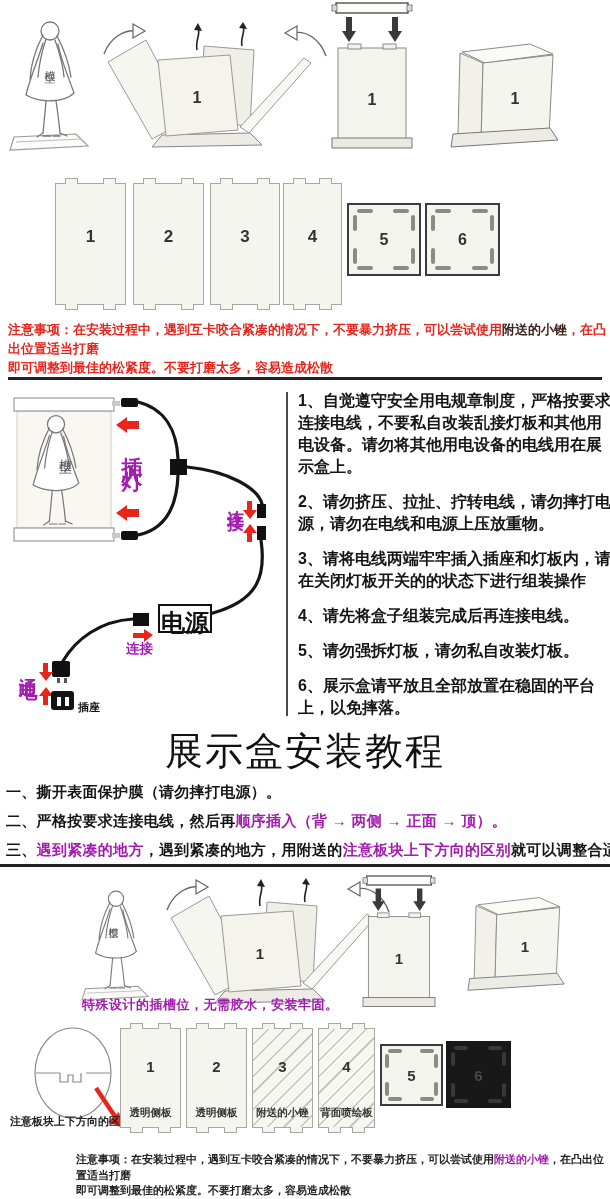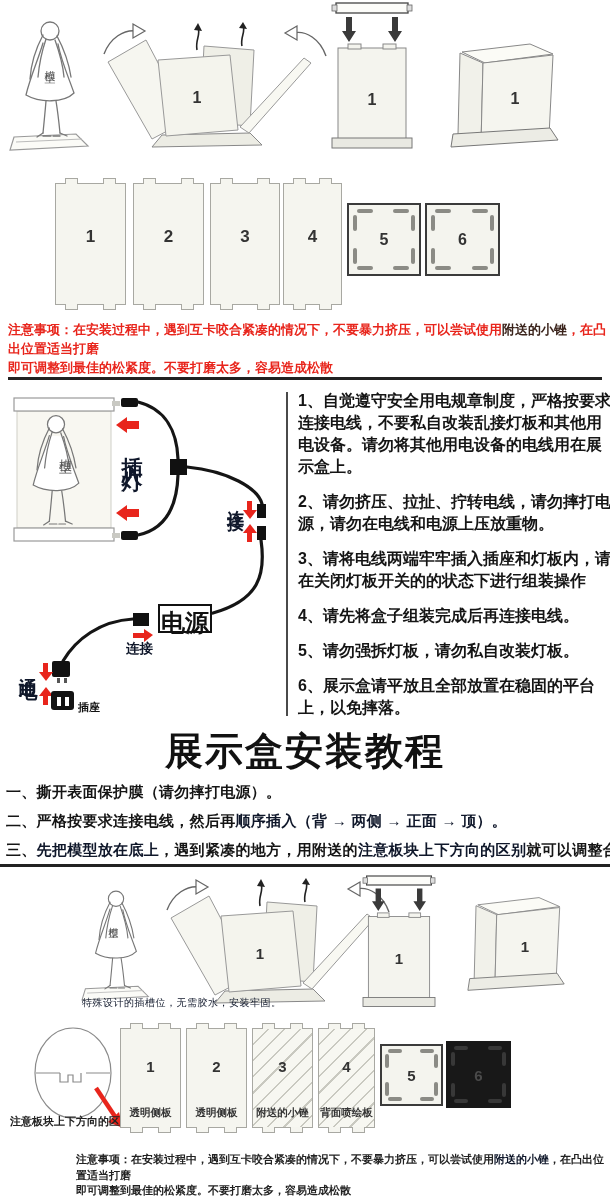--- a/index.html
+++ b/index.html
@@ -1,21 +1,21 @@
 <!DOCTYPE html>
 <html><head>
 <meta charset="utf-8">
 <style>
   *{margin:0;padding:0;box-sizing:border-box}
   html,body{background:#fff}
   #canvas{position:relative;width:610px;height:1199px;background:#fff;overflow:hidden;
           font-family:"Liberation Sans","DejaVu Sans",sans-serif;color:#151515}
   .abs{position:absolute}
   .vtext{writing-mode:vertical-rl;text-orientation:upright}
-  .red{color:#0f172a}
+  .red{color:#a21caf}
   .panel{position:absolute;background:#f5f5ef;border:1px solid #a8a8a2}
   .panel .num{position:absolute;left:0;right:0;top:44%;text-align:center;
               font-size:17px;font-weight:600;color:#333;transform:translateY(-50%)}
   .panel .plabel{position:absolute;left:0;right:0;bottom:7px;text-align:center;
               font-size:10.5px;font-weight:600;color:#333;white-space:nowrap}
   .tab{position:absolute;width:13px;height:6px;background:#f5f5ef;border:1px solid #a8a8a2}
   .tab.tt{top:-6px;border-bottom:none}
   .tab.tb{bottom:-6px;border-top:none}
   .tab.l{left:9px}.tab.r{right:9px}
   .hatch{background:repeating-linear-gradient(135deg,#f7f7f1 0 10px,#c9c9c0 10px 11.5px)}
@@ -23,21 +23,21 @@
   .sq .num{position:absolute;left:0;right:0;top:50%;text-align:center;font-size:16px;
            font-weight:600;color:#333;transform:translateY(-50%)}
   .sq svg{position:absolute;left:0;top:0}
   .warn{font-weight:700;line-height:19px;font-size:13px;color:#e8251c}
   .warn .dark{color:#3b241c}
   .warn2{font-weight:700;line-height:15.5px;font-size:11px;color:#222}
   .divider{position:absolute;background:#222}
   .notes p{font-size:16px;font-weight:600;line-height:22px;margin:0 0 13px 0;color:#151515}
   .steps div{font-size:15px;font-weight:700;white-space:nowrap;margin-bottom:10px;letter-spacing:.3px}
   #title{position:absolute;left:0;top:726px;width:610px;text-align:center;
-         font-size:38px;font-weight:700;letter-spacing:2px;color:#111}
+         font-size:38px;font-weight:400;letter-spacing:2px;color:#111}
   svg text{font-family:"Liberation Sans","DejaVu Sans",sans-serif;font-weight:600;fill:#333}
   .powerbox{position:absolute;left:158px;top:604px;width:54px;height:29px;border:2.5px solid #111;
             background:#fff;text-align:center;font-size:24px;font-weight:600;line-height:33px;color:#111}
 </style>
 </head>
 <body>
 
 <div id="canvas">
 
   <svg class="abs" style="left:0;top:0" width="610" height="180" viewBox="0 0 610 180" xmlns="http://www.w3.org/2000/svg" xmlns:xlink="http://www.w3.org/1999/xlink">
@@ -235,37 +235,37 @@
     <p>4、请先将盒子组装完成后再连接电线。</p>
     <p>5、请勿强拆灯板，请勿私自改装灯板。</p>
     <p>6、展示盒请平放且全部放置在稳固的平台上，以免摔落。</p>
   </div>
 
   <div id="title">展示盒安装教程</div>
 
   <div class="abs steps" style="left:6px;top:783px">
     <div><span>一、</span><span>撕开表面保护膜（请勿摔打电源）。</span></div>
     <div><span>二、</span><span>严格按要求连接电线，然后再</span><span class="red">顺序插入（背 → 两侧 → 正面 → 顶）。</span></div>
-    <div><span>三、</span><span class="red">先把模型放在底上</span><span>，遇到紧凑的地方，用附送的</span><span class="red">注意板块上下方向的区别</span><span>就可以调整合适的松紧</span></div>
+    <div><span>三、</span><span class="red">遇到紧凑的地方</span><span>，遇到紧凑的地方，用附送的</span><span class="red">注意板块上下方向的区别</span><span>就可以调整合适的松紧</span></div>
   </div>
 
   <div class="divider" style="left:0;top:864px;width:610px;height:3px"></div>
 
   <svg class="abs" style="left:0;top:872px" width="610" height="140" viewBox="0 0 610 140" xmlns="http://www.w3.org/2000/svg" xmlns:xlink="http://www.w3.org/1999/xlink">
     <use href="#gFigure" xlink:href="#gFigure" transform="translate(82,14) scale(0.85)"></use>
     <use href="#gUnfold" xlink:href="#gUnfold" transform="translate(163,6)"></use>
     <use href="#gBox3" xlink:href="#gBox3" transform="translate(363,4) scale(0.9)"></use>
     <use href="#gBox4" xlink:href="#gBox4" transform="translate(467,22) scale(0.9)"></use>
     <text x="260" y="87" font-size="15" text-anchor="middle">1</text>
     <text x="399" y="92" font-size="15" text-anchor="middle">1</text>
     <text x="525" y="80" font-size="15" text-anchor="middle">1</text>
   </svg>
   <div class="abs vtext" style="left:106px;top:919px;font-size:10px;color:#555;letter-spacing:1px">模型</div>
 
-  <div class="abs red" style="left:82px;top:996px;font-size:10px;font-weight:400;letter-spacing:.5px">特殊设计的插槽位，无需胶水，安装牢固。</div>
+  <div class="abs red" style="left:82px;top:996px;font-size:13px;font-weight:700;letter-spacing:.5px">特殊设计的插槽位，无需胶水，安装牢固。</div>
 
   <svg class="abs" style="left:28px;top:1026px" width="105" height="112" viewBox="0 0 105 112">
     <ellipse cx="45" cy="47" rx="38" ry="45" fill="#fff" stroke="#8a8a8a" stroke-width="1.2"></ellipse>
     <path d="M8,47 H32 M58,47 H82" stroke="#8a8a8a" fill="none" stroke-width="1.2"></path>
     <path d="M32,47 v9 h8 v-7 h5 v7 h8 v-9" stroke="#8a8a8a" fill="none" stroke-width="1.2"></path>
     <path d="M68,62 L88,92" stroke="#e8251c" stroke-width="4.5"></path>
     <polygon points="95,102 80,96 91,86" fill="#e8251c"></polygon>
   </svg>
   <div class="abs" style="left:10px;top:1114px;font-size:11px;font-weight:700;color:#222;white-space:nowrap">注意板块上下方向的区别</div>
 

